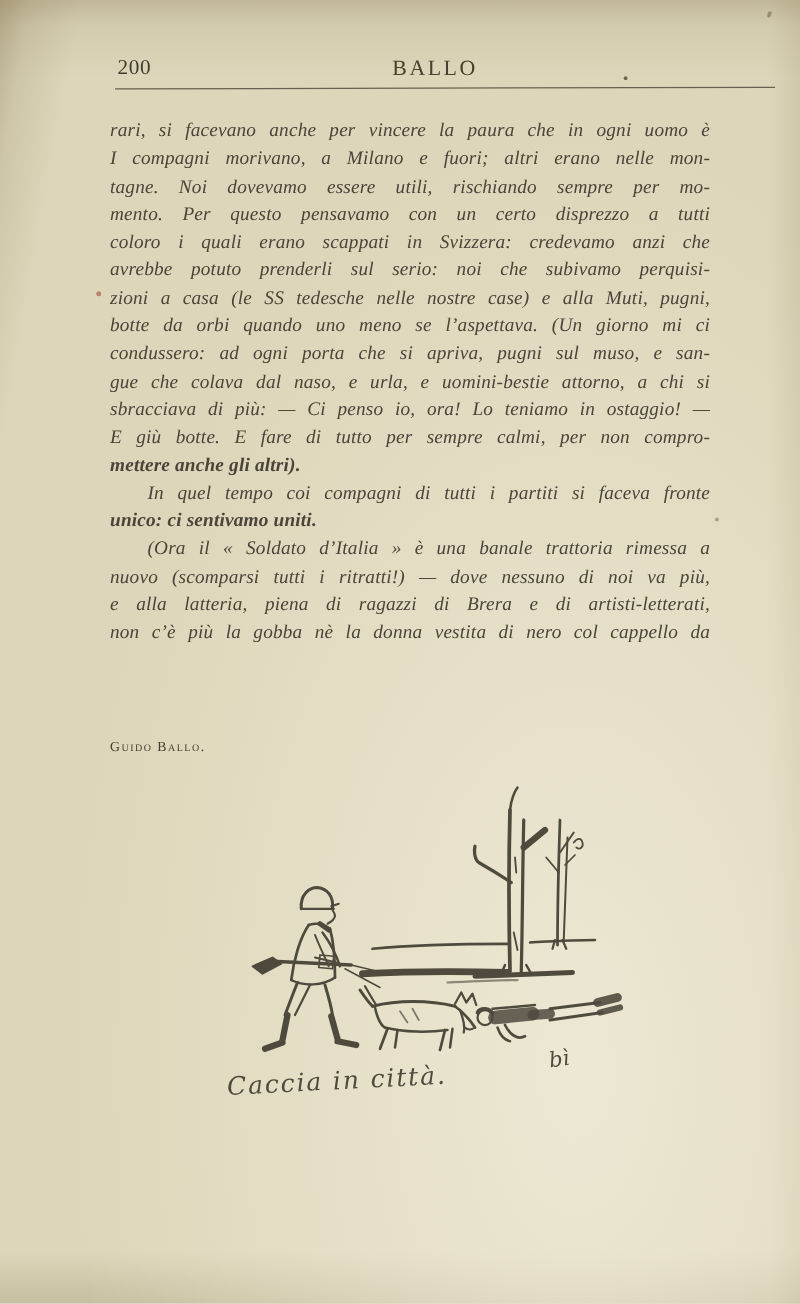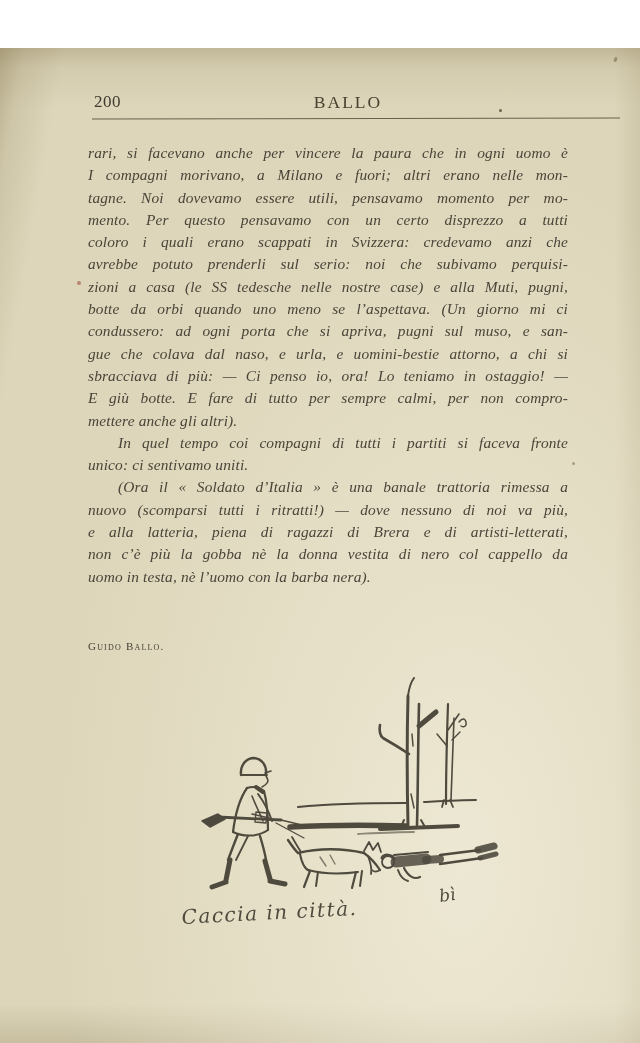--- a/index.html
+++ b/index.html
@@ -9,21 +9,20 @@
   }
   .page{
     position:absolute;inset:0;
     background-color:#ddd6ba;
     background-image:
       radial-gradient(ellipse at 72% 82%, rgba(240,235,216,0.85), rgba(240,235,216,0) 62%),
       linear-gradient(100deg, rgba(128,112,72,0.40) 0%, rgba(128,112,72,0.16) 3%, rgba(128,112,72,0) 8%),
       linear-gradient(180deg, rgba(128,112,72,0.30) 0%, rgba(128,112,72,0.10) 2%, rgba(128,112,72,0) 6%),
       linear-gradient(0deg,  rgba(120,105,66,0.22) 0%, rgba(120,105,66,0) 4%),
       linear-gradient(270deg, rgba(128,112,72,0.14) 0%, rgba(128,112,72,0) 4%);
-    margin-top: 48px;
   }
   .page-number{
     position:absolute;left:94px;top:44px;
     font-size:17px;color:#3f3b2f;letter-spacing:0.5px;
   }
   .running-title{
     position:absolute;left:348px;top:44px;transform:translateX(-50%);
     font-size:17.5px;color:#47422f;letter-spacing:2px;
   }
   .header-rule{
@@ -31,21 +30,21 @@
     background:rgba(72,64,46,0.78);transform:rotate(-0.12deg);
   }
   .text-block{
     position:absolute;left:88px;top:94px;width:480px;
   }
   .line{
     font-style:italic;font-size:15.4px;line-height:22.3px;
     color:#4a4439;letter-spacing:0.15px;
     text-align:justify;text-align-last:justify;
   }
-  .line.end{text-align-last:left;}
+  .line.end{text-align-last:left;font-weight:bold;}
   .line.indent{text-indent:30px;}
   .signature{
     position:absolute;left:88px;top:592px;width:478px;
     text-align:left;font-variant:small-caps;font-size:11px;
     letter-spacing:1.2px;color:#433f33;
   }
   .illustration{position:absolute;left:168px;top:626px;}
   .speck{position:absolute;border-radius:50%;}
   .speck.s1{left:499px;top:61px;width:3px;height:3px;background:rgba(60,52,36,0.7);}
   .speck.s2{left:614px;top:9px;width:3px;height:5px;background:rgba(90,78,50,0.45);transform:rotate(20deg);border-radius:40%;}
@@ -57,38 +56,37 @@
 
 <div class="page">
 
   <div class="page-number">200</div>
   <div class="running-title">BALLO</div>
   <div class="header-rule"></div>
 
   <div class="text-block">
     <div class="line">rari, si facevano anche per vincere la paura che in ogni uomo è</div>
     <div class="line">I compagni morivano, a Milano e fuori; altri erano nelle mon-</div>
-    <div class="line">tagne. Noi dovevamo essere utili, pensavamo momento per mo-</div>
+    <div class="line">tagne. Noi dovevamo essere utili, rischiando sempre per mo-</div>
     <div class="line">mento. Per questo pensavamo con un certo disprezzo a tutti</div>
     <div class="line">coloro i quali erano scappati in Svizzera: credevamo anzi che</div>
     <div class="line">avrebbe potuto prenderli sul serio: noi che subivamo perquisi-</div>
     <div class="line">zioni a casa (le SS tedesche nelle nostre case) e alla Muti, pugni,</div>
     <div class="line">botte da orbi quando uno meno se l’aspettava. (Un giorno mi ci</div>
     <div class="line">condussero: ad ogni porta che si apriva, pugni sul muso, e san-</div>
     <div class="line">gue che colava dal naso, e urla, e uomini-bestie attorno, a chi si</div>
     <div class="line">sbracciava di più: — Ci penso io, ora! Lo teniamo in ostaggio! —</div>
     <div class="line">E giù botte. E fare di tutto per sempre calmi, per non compro-</div>
     <div class="line end">mettere anche gli altri).</div>
     <div class="line indent">In quel tempo coi compagni di tutti i partiti si faceva fronte</div>
     <div class="line end">unico: ci sentivamo uniti.</div>
     <div class="line indent">(Ora il « Soldato d’Italia » è una banale trattoria rimessa a</div>
     <div class="line">nuovo (scomparsi tutti i ritratti!) — dove nessuno di noi va più,</div>
     <div class="line">e alla latteria, piena di ragazzi di Brera e di artisti-letterati,</div>
     <div class="line">non c’è più la gobba nè la donna vestita di nero col cappello da</div>
-    <div class="line end">uomo in testa, nè l’uomo con la barba nera).</div>
   </div>
 
   <div class="signature">Guido Ballo.</div>
 
   <svg class="illustration" width="372" height="268" viewBox="0 0 372 268" fill="none" stroke="#3e3a2f" stroke-width="2.2" stroke-linecap="round" stroke-linejoin="round" opacity="0.9">
 
     <g>
       <path d="M130,133 C160,130 200,129 238,129" stroke-width="2.2"></path>
       <path d="M256,128 C275,127 292,126 308,126" stroke-width="2"></path>
       <path d="M122,153 C160,151 200,151 238,152" stroke-width="5.5"></path>

